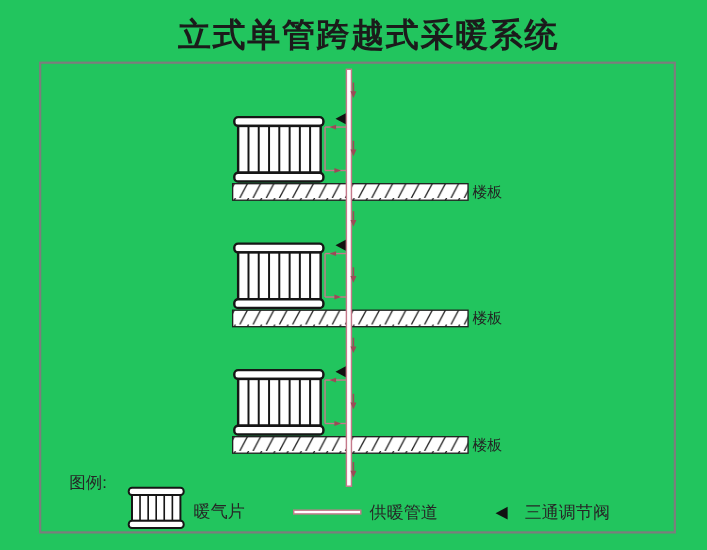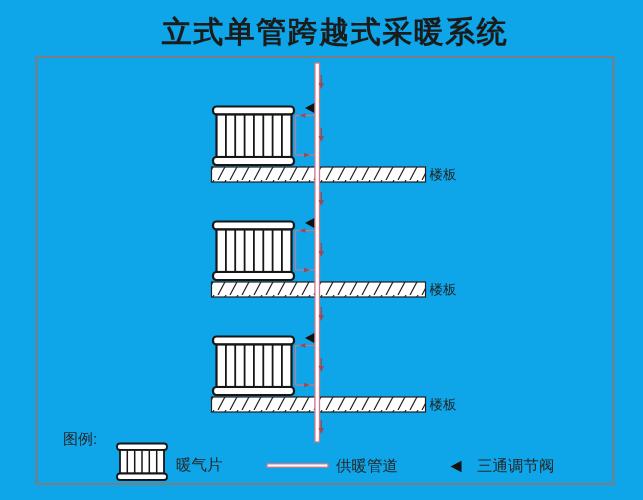--- a/index.html
+++ b/index.html
@@ -1,17 +1,17 @@
 <!DOCTYPE html>
 <html><head>
 <meta charset="utf-8">
 <style>
   html,body{margin:0;padding:0;background:#ffffff;}
   body{font-family:"Liberation Sans","DejaVu Sans",sans-serif;}
-  .stage{width:643px;height:500px;position:relative;background:#0ea5e9;overflow:hidden;}
+  .stage{width:643px;height:500px;position:relative;background:#22c55e;overflow:hidden;}
   svg{display:block;}
   .title-text{font-size:30px;font-weight:bold;fill:#1b1b1b;letter-spacing:1.5px;}
   .frame{fill:none;stroke:#7d7d7d;stroke-width:2;}
   .rad-part{fill:#ffffff;stroke:#161616;stroke-width:2.2;}
   .rad-fin{stroke:#161616;stroke-width:1.8;}
   .slab{fill:url(#hatch);stroke:#1f1f1f;stroke-width:1.2;}
   .slab-label{font-size:13.5px;fill:#222222;}
   .pipe-line{stroke:#c5798b;stroke-width:1.3;fill:none;}
   .pipe-fill{fill:#ffffff;stroke:#c5798b;stroke-width:1.3;}
   .flow{stroke:#9c4a57;stroke-width:1.4;fill:none;}

